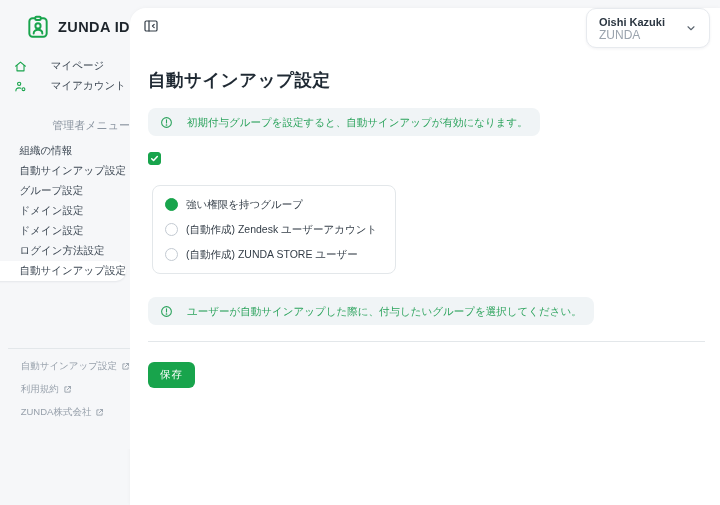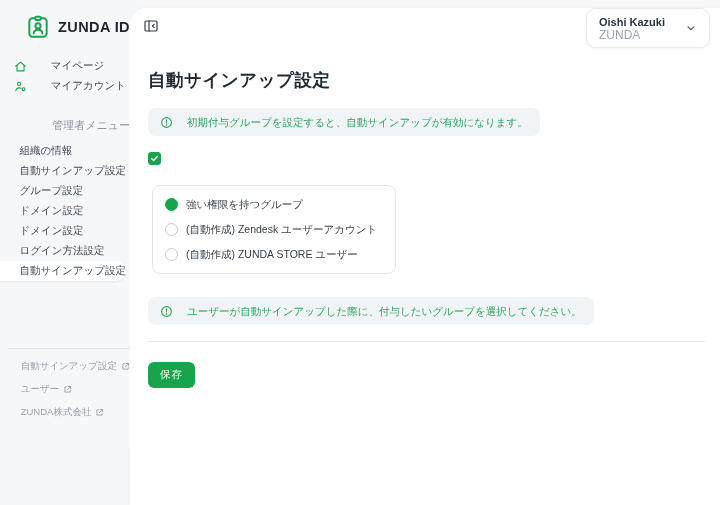--- a/index.html
+++ b/index.html
@@ -222,21 +222,21 @@
       <span>自動サインアップ設定</span>
       <span>
         <svg width="9" height="9" viewBox="0 0 24 24" fill="none" stroke="#97a0ab" stroke-width="2.4" stroke-linecap="round" stroke-linejoin="round">
           <path d="M10 5H5v14h14v-5"></path>
             <path d="M14 4h6v6"></path>
             <path d="M20 4l-9 9"></path>
         </svg>
       </span>
     </div>
     <div class="footer-link">
-      <span>ユーザー</span>
+      <span>利用規約</span>
       <span>
         <svg width="9" height="9" viewBox="0 0 24 24" fill="none" stroke="#97a0ab" stroke-width="2.4" stroke-linecap="round" stroke-linejoin="round">
           <path d="M10 5H5v14h14v-5"></path>
             <path d="M14 4h6v6"></path>
             <path d="M20 4l-9 9"></path>
         </svg>
       </span>
     </div>
     <div class="footer-link" style="padding-bottom:30px;">
       <span>ZUNDA株式会社</span>

